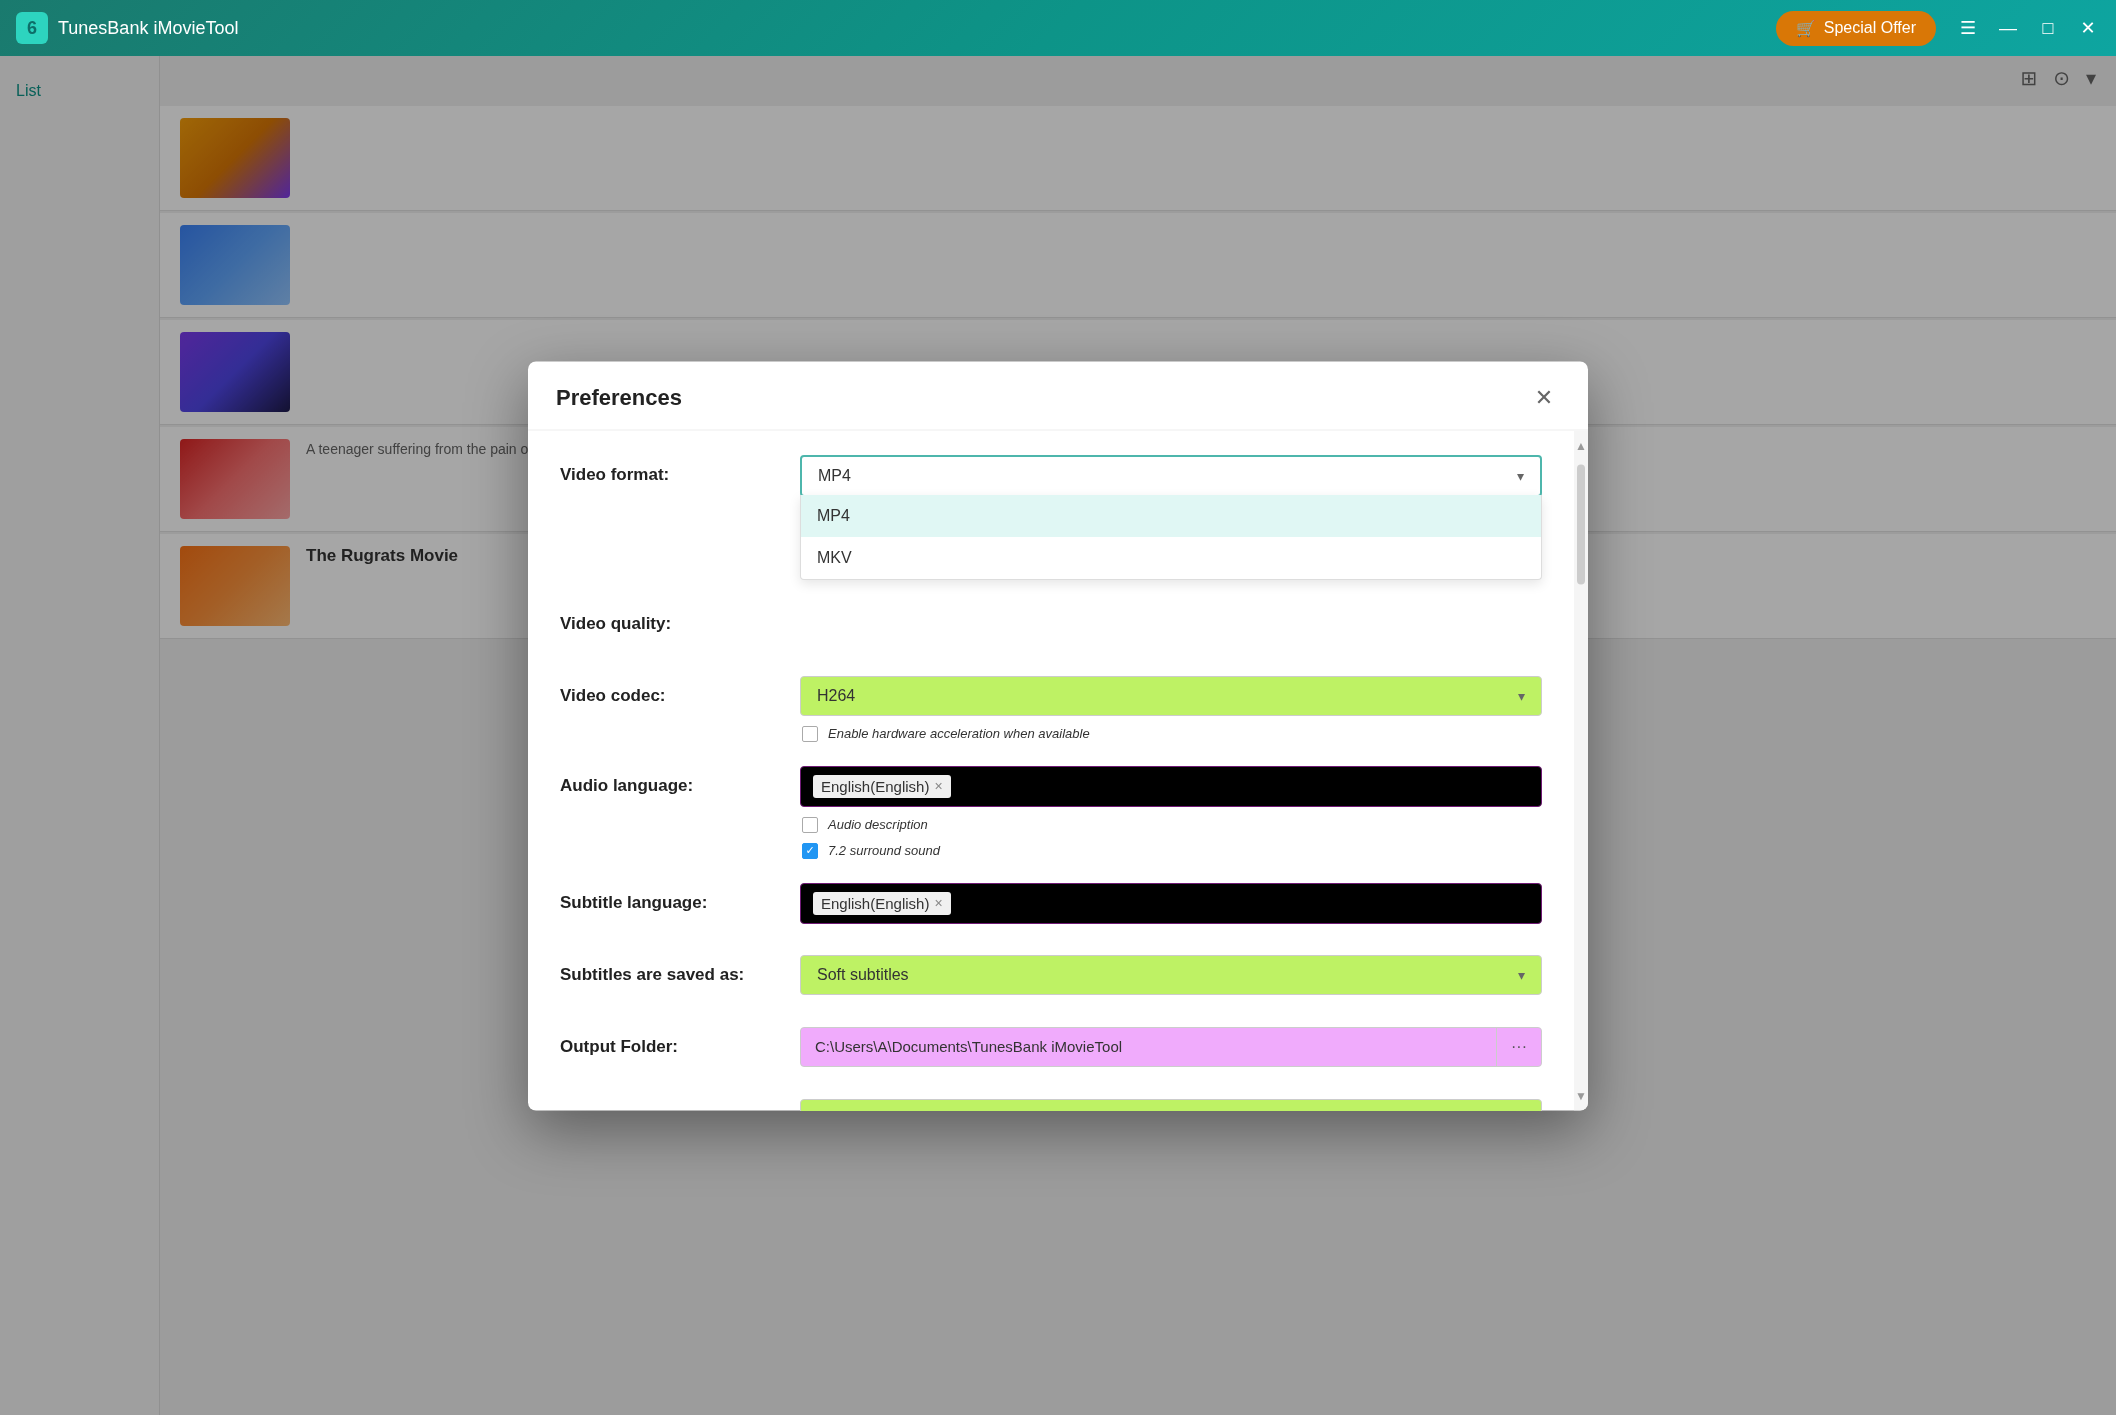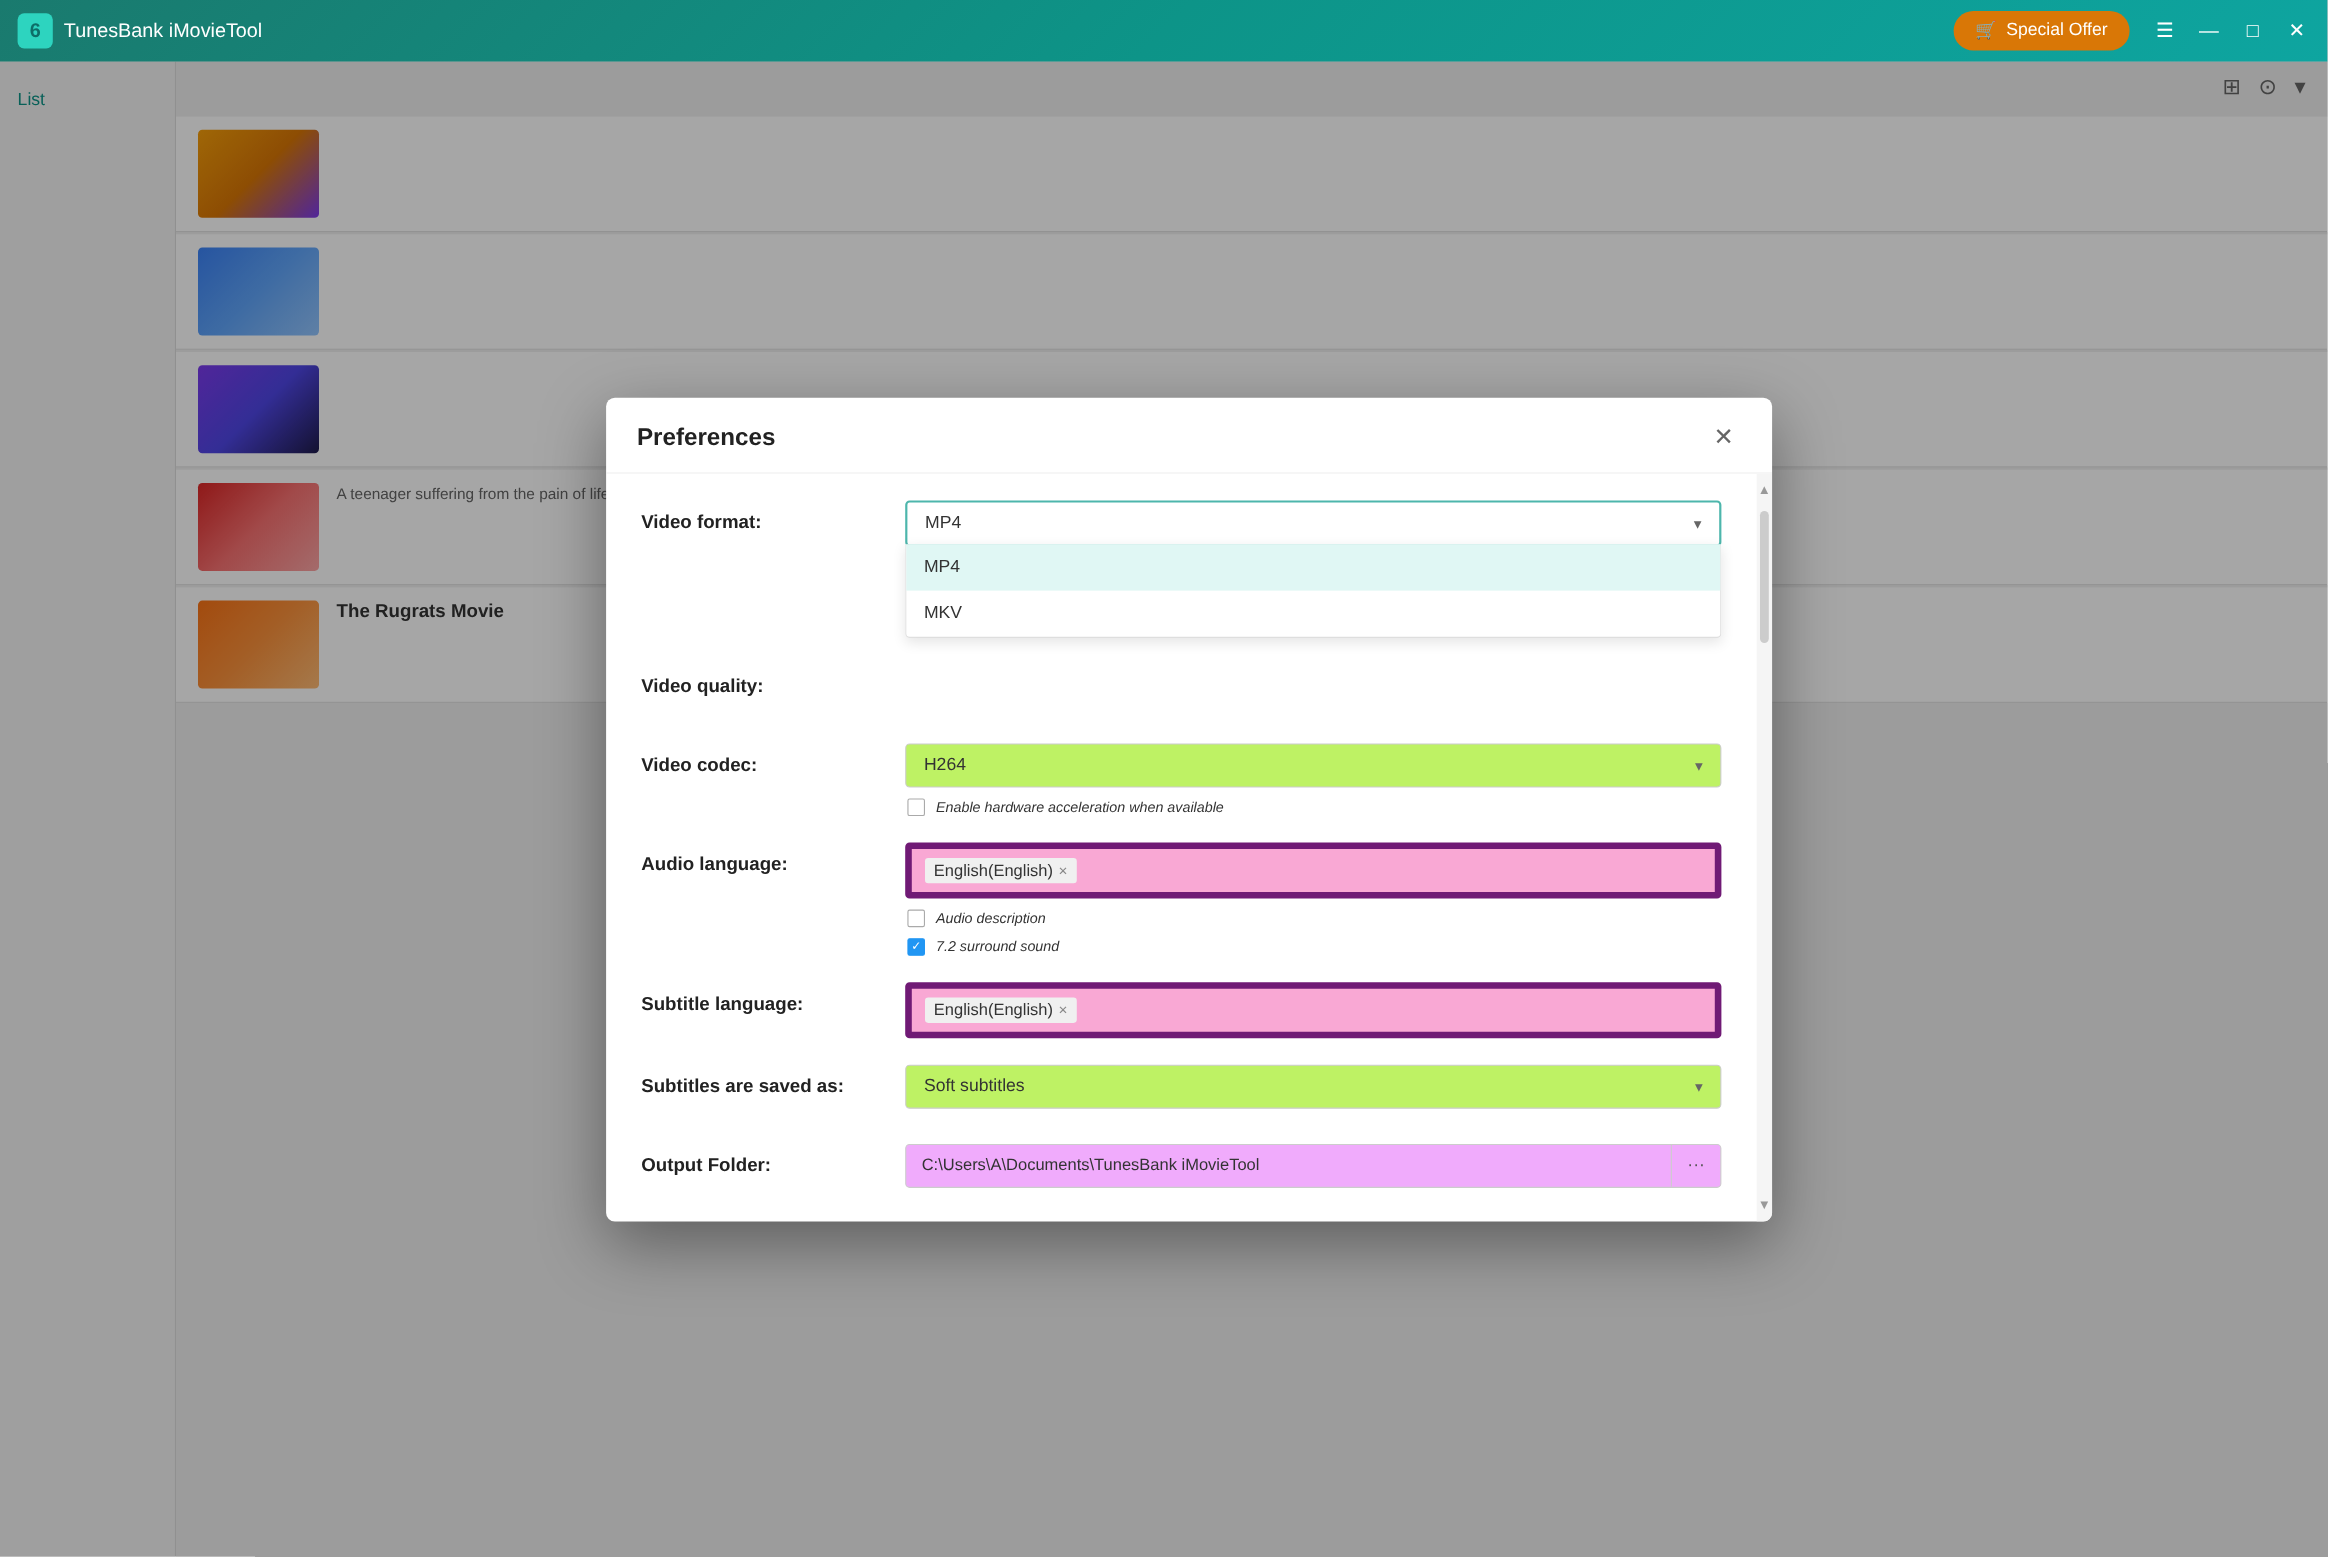--- a/index.html
+++ b/index.html
@@ -159,21 +159,20 @@
       top: 50%;
       left: 50%;
       transform: translate(-50%, -50%);
       background: white;
       border-radius: 8px;
       width: 1060px;
       max-height: 780px;
       z-index: 300;
       box-shadow: 0 20px 60px rgba(0,0,0,0.4);
       overflow: hidden;
-      margin-left: 23px;
     }
 
     .dialog-header {
       display: flex;
       align-items: center;
       justify-content: space-between;
       padding: 20px 28px 16px 28px;
       border-bottom: 1px solid #eee;
     }
     .dialog-title {
@@ -328,28 +327,28 @@
       border-color: #2196F3;
     }
     .checkbox-label {
       font-size: 13px;
       color: #333;
       font-style: italic;
     }
 
     
     .tag-input {
-      border: 6px solid #701a75;
+      border: 1px solid #701a75;
       border-radius: 4px;
       padding: 8px 12px;
       font-size: 16px;
       display: flex;
       align-items: center;
       gap: 8px;
-      background: #f9a8d4;
+      background: #000000;
     }
     .tag {
       background: #f0f0f0;
       border-radius: 3px;
       padding: 3px 8px;
       font-size: 15px;
       color: #333;
       display: flex;
       align-items: center;
       gap: 5px;

